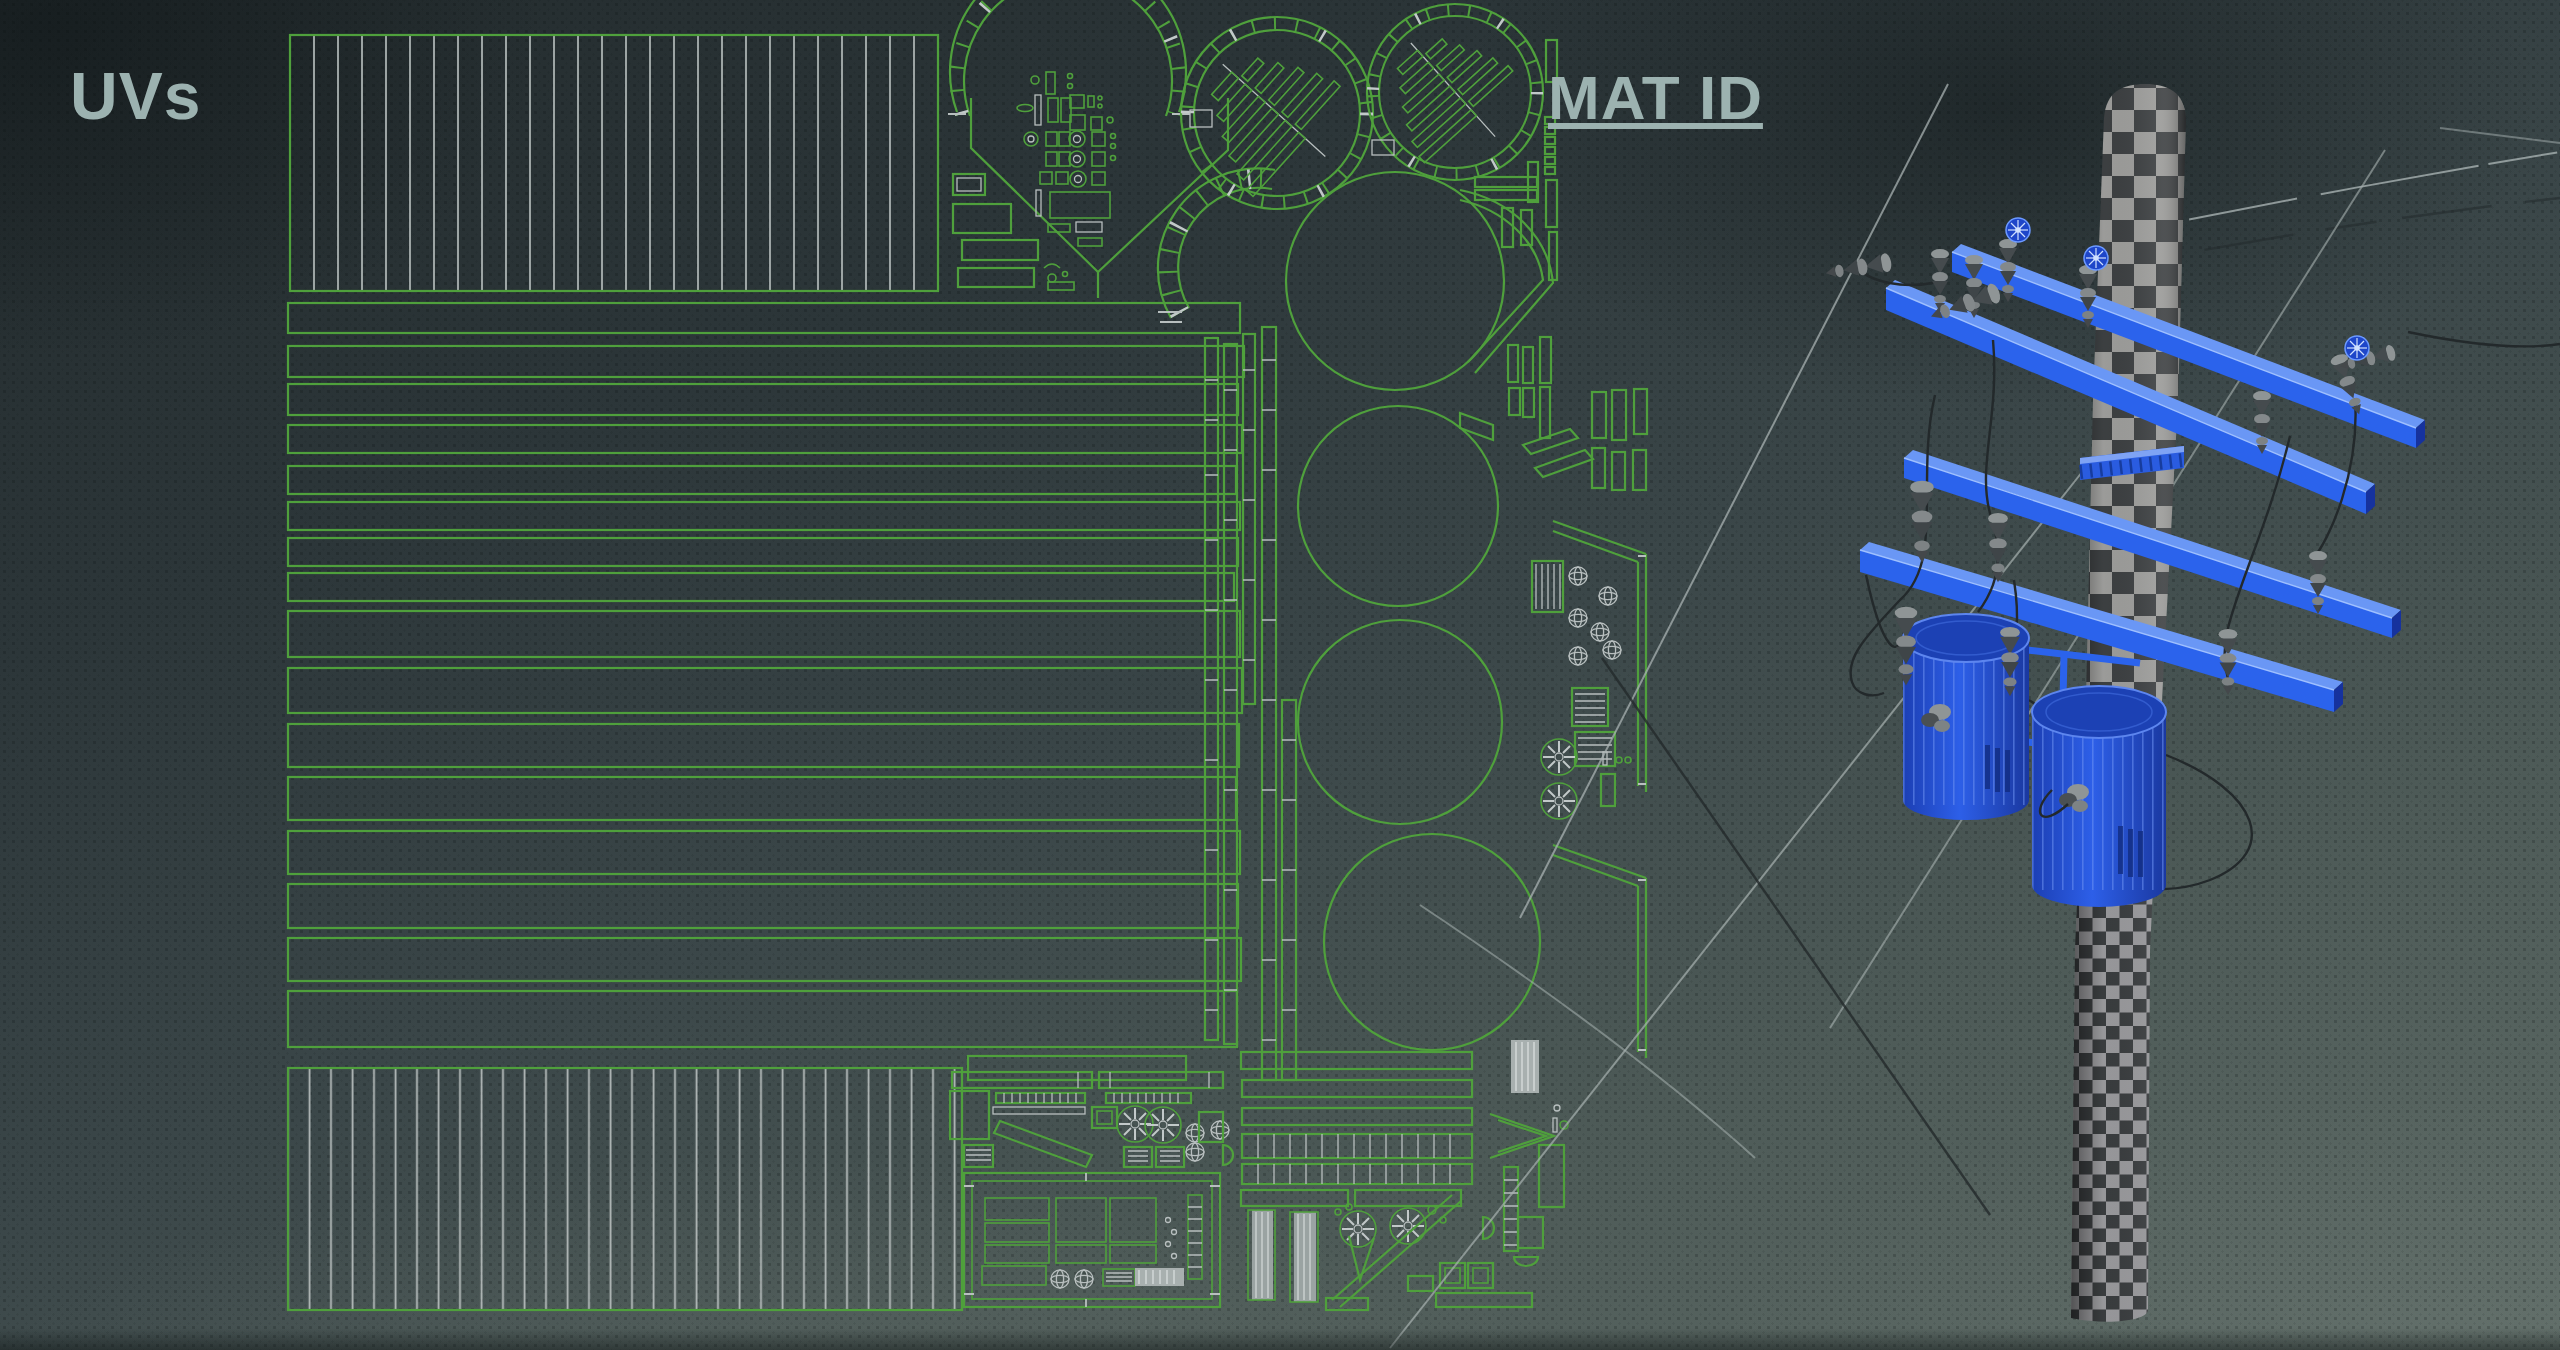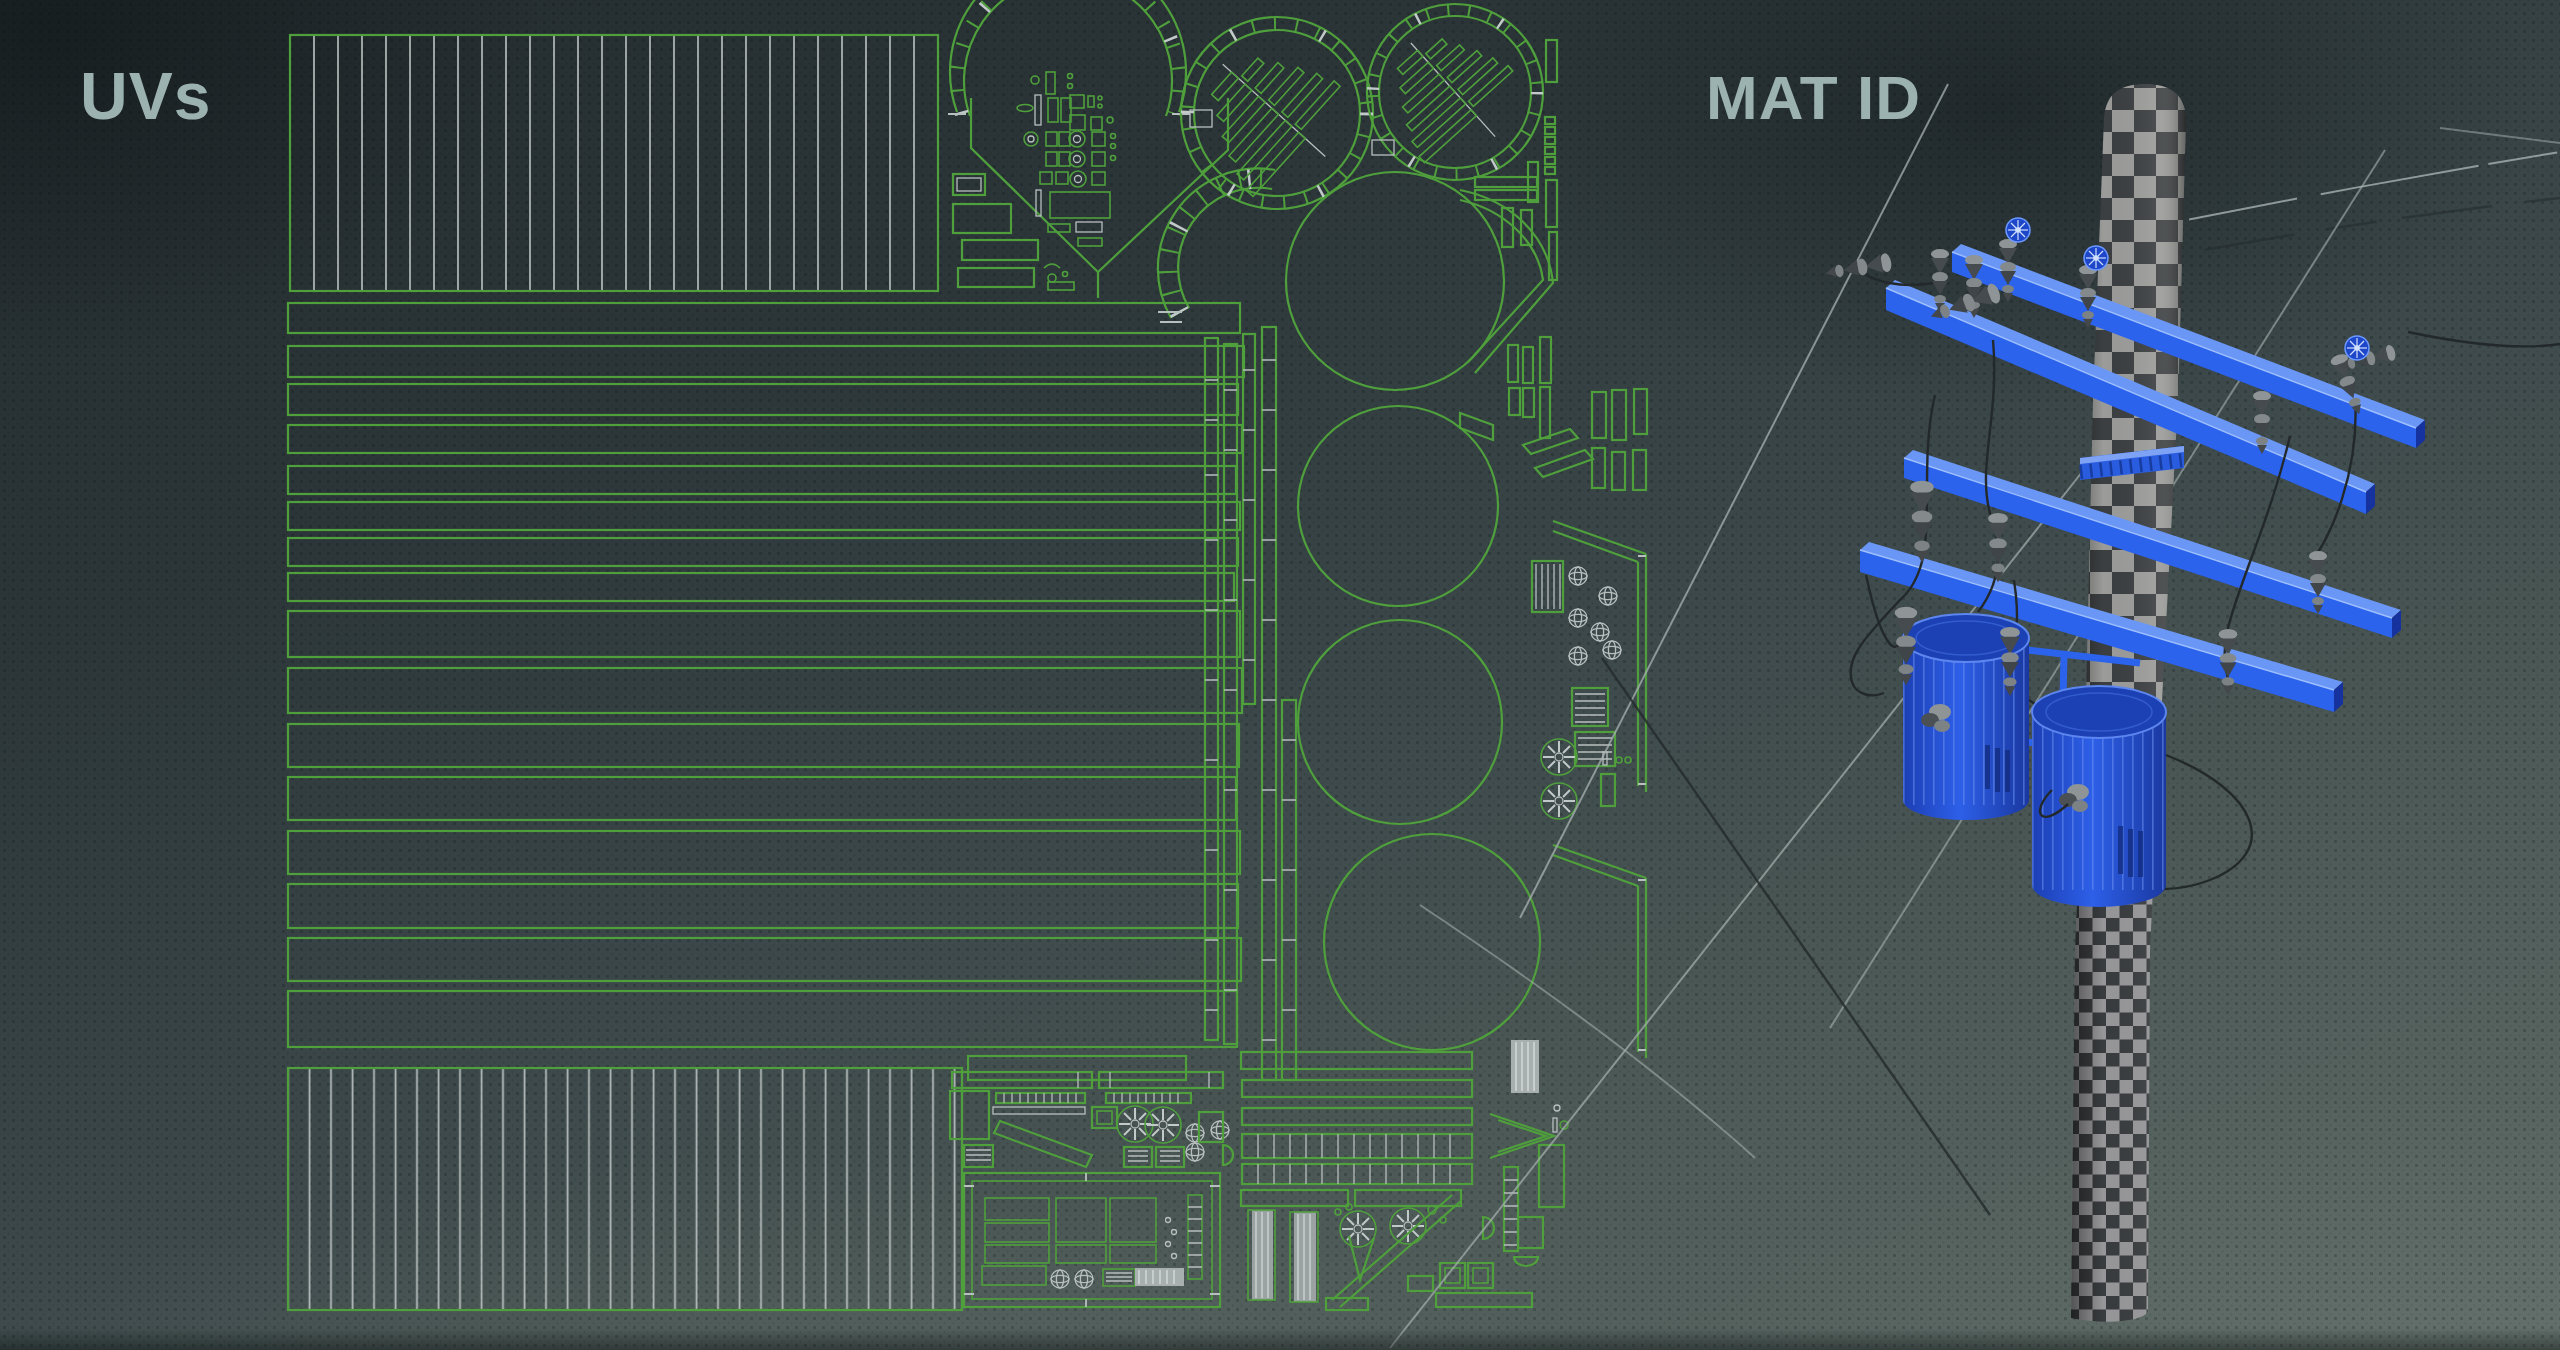--- a/index.html
+++ b/index.html
@@ -12,23 +12,23 @@
       radial-gradient(ellipse 1200px 420px at 95% 100%, rgba(140,152,146,.12), transparent 60%),
       linear-gradient(158deg,#232b2d 0%,#2c3639 28%,#3b4749 52%,#4d5a57 74%,#5e6b66 100%);}
   .dots{position:absolute;inset:0;pointer-events:none;
     background-image:radial-gradient(rgba(8,14,14,.20) 1.4px, transparent 1.6px);
     background-size:9px 9px;}
   .dots2{position:absolute;inset:0;pointer-events:none;opacity:.5;
     background-image:radial-gradient(rgba(8,14,14,.16) 1.1px, transparent 1.3px);
     background-size:9px 9px;background-position:4px 5px;}
   .bottom-shade{position:absolute;left:0;right:0;bottom:0;height:22px;
     background:linear-gradient(rgba(10,16,16,0), rgba(10,16,16,.45));}
-  .heading{position:absolute;font-weight:bold;color:#9cb2b0;letter-spacing:1px;margin-left:10px;}
+  .heading{position:absolute;font-weight:bold;color:#9cb2b0;letter-spacing:1px;}
   #uv-title{left:70px;top:58px;font-size:66px;}
-  #matid-title{left:1696px;top:62px;font-size:62px;}
+  #matid-title{left:1548px;top:62px;font-size:62px;text-decoration:underline;}
   #stats{position:absolute;left:1630px;top:1158px;color:#8ea5a4;font-weight:bold;
     font-size:34px;line-height:38px;letter-spacing:.5px;}
   svg{position:absolute;left:0;top:0;}
   .g{stroke:#4fa03c;fill:none;stroke-width:2.2;}
   .gt{stroke:#4fa03c;fill:none;stroke-width:1.6;}
   .w{stroke:#b8bfbf;fill:none;stroke-width:1.8;}
   .wt{stroke:#b8bfbf;fill:none;stroke-width:1.3;}
   .wire{stroke:#23292b;fill:none;stroke-width:2.4;}
   .wirel{stroke:#a8b2b1;fill:none;stroke-width:2;}
 </style>

